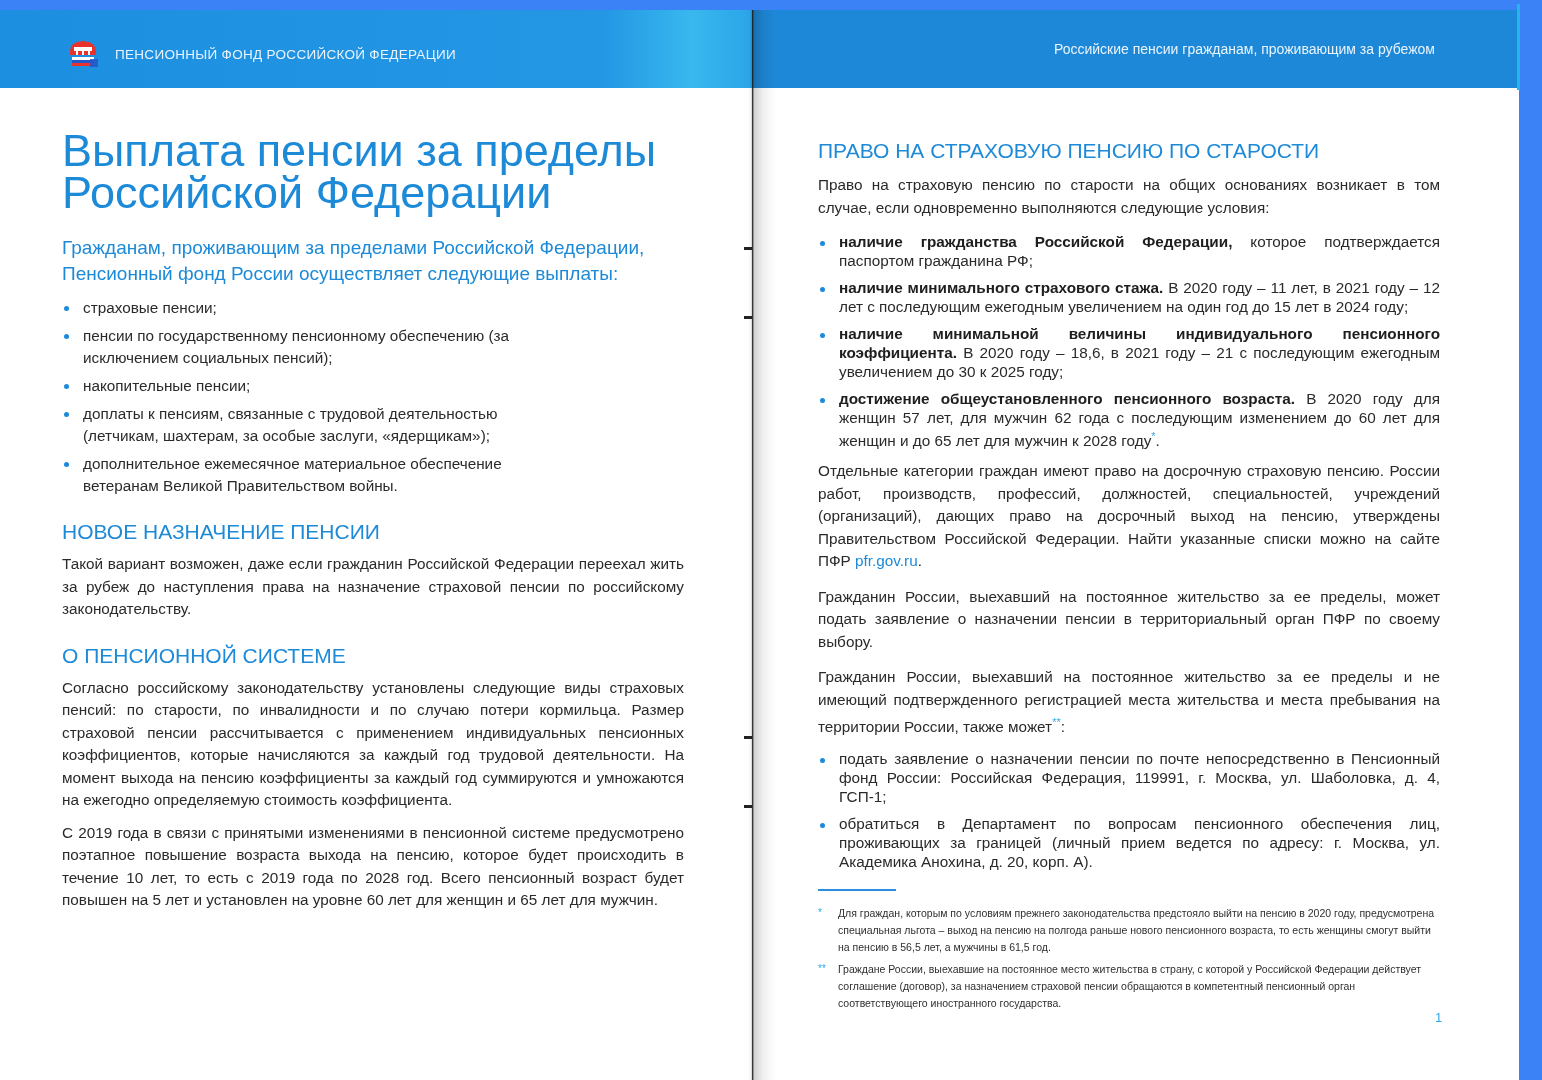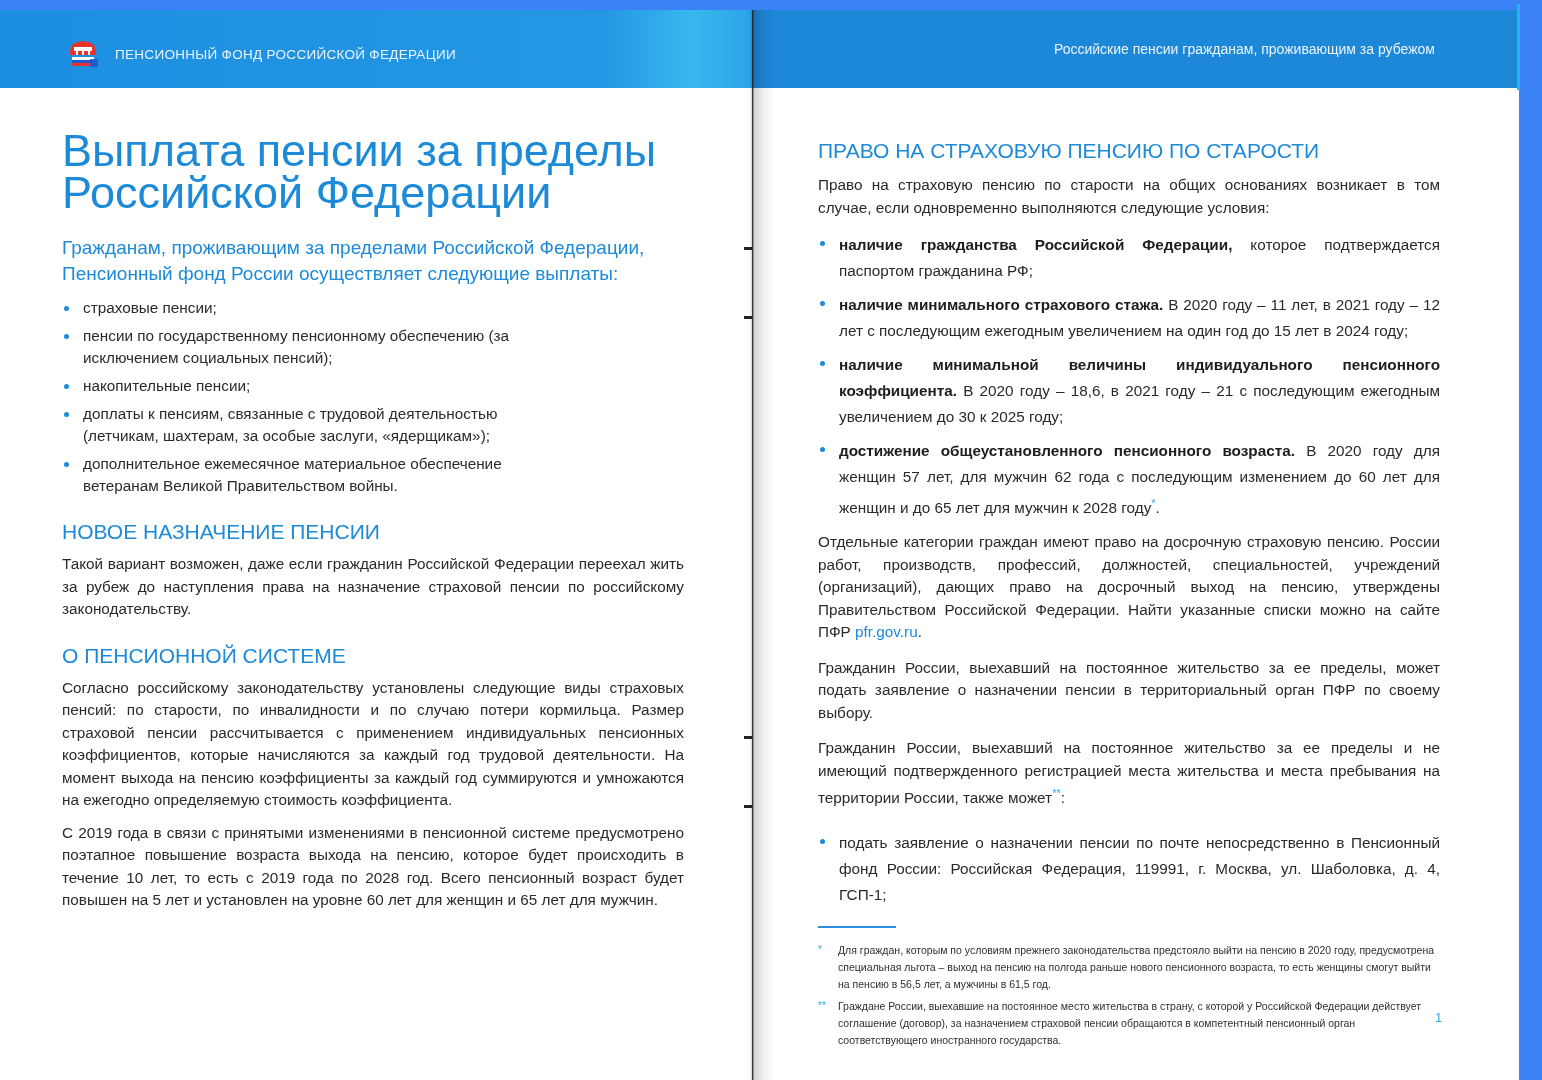--- a/index.html
+++ b/index.html
@@ -68,21 +68,21 @@
     h2.section {
       color: #1d8ad8; font-weight: normal; font-size: 21px; line-height: 26px;
       text-transform: uppercase; margin: 22px 0 8px 0;
     }
     p.body {
       font-size: 15.3px; line-height: 22.5px; text-align: justify; color: #2a2a2a;
       margin-bottom: 10px;
     }
     .col-right h2.section { margin-top: 10px; margin-bottom: 10px; font-size: 21px; }
     .col-right p.body { margin-bottom: 13px; }
-    .col-right ul.bullets li { text-align: justify; margin-bottom: 8px; line-height: 26px; }
+    .col-right ul.bullets li { text-align: justify; margin-bottom: 8px; line-height: 19px; }
     .col-right ul.bullets { margin-bottom: 10px; }
     b.bold { font-weight: bold; color: #1e1e1e; }
     .link { color: #1d8ad8; }
     .fnmark { color: #35a9ea; font-size: 11px; vertical-align: super; }
     .fn-rule {
       width: 78px; height: 2px; background: #2c8ee0; margin: 18px 0 14px 0;
     }
     .footnote {
       position: relative; padding-left: 20px; font-size: 10.5px; line-height: 17px;
       color: #2f2f2f; margin-bottom: 5px;
@@ -151,24 +151,25 @@
         <li><b class="bold">наличие гражданства Российской Федерации,</b><span> которое подтверждается паспортом гражданина РФ;</span></li>
         <li><b class="bold">наличие минимального страхового стажа.</b><span> В 2020 году – 11 лет, в 2021 году – 12 лет с последующим ежегодным увеличением на один год до 15 лет в 2024 году;</span></li>
         <li><b class="bold">наличие минимальной величины индивидуального пенсионного коэффициента.</b><span> В 2020 году – 18,6, в 2021 году – 21 с последующим ежегодным увеличением до 30 к 2025 году;</span></li>
         <li><b class="bold">достижение общеустановленного пенсионного возраста.</b><span> В 2020 году для женщин 57 лет, для мужчин 62 года с последующим изменением до 60 лет для женщин и до 65 лет для мужчин к 2028 году</span><span class="fnmark">*</span><span>.</span></li>
       </ul>
 
       <p class="body"><span>Отдельные категории граждан имеют право на досрочную страховую пенсию. России работ, производств, профессий, должностей, специальностей, учреждений (организаций), дающих право на досрочный выход на пенсию, утверждены Правительством Российской Федерации. Найти указанные списки можно на сайте ПФР </span><span class="link">pfr.gov.ru</span><span>.</span></p>
 
       <p class="body">Гражданин России, выехавший на постоянное жительство за ее пределы, может подать заявление о назначении пенсии в территориальный орган ПФР по своему выбору.</p>
 
-      <p class="body" style="margin-bottom:20px"><span>Гражданин России, выехавший на постоянное жительство за ее пределы и не имеющий подтвержденного регистрацией места жительства и места пребывания на территории России, также может</span><span class="fnmark">**</span><span>:</span></p>
+      <p class="body" style="margin-bottom:10px"><span>Гражданин России, выехавший на постоянное жительство за ее пределы и не имеющий подтвержденного регистрацией места жительства и места пребывания на территории России, также может</span><span class="fnmark">**</span><span>:</span></p>
 
       <ul class="bullets">
         <li>подать заявление о назначении пенсии по почте непосредственно в Пенсионный фонд России: Российская Федерация, 119991, г. Москва, ул. Шаболовка, д. 4, ГСП-1;</li>
+        <li>обратиться в Департамент по вопросам пенсионного обеспечения лиц, проживающих за границей (личный прием ведется по адресу: г. Москва, ул. Академика Анохина, д. 20, корп. А).</li>
       </ul>
 
       <div class="fn-rule"></div>
       <div class="footnote">
         <span class="mark">*</span>
         <span>Для граждан, которым по условиям прежнего законодательства предстояло выйти на пенсию в 2020 году, предусмотрена специальная льгота – выход на пенсию на полгода раньше нового пенсионного возраста, то есть женщины смогут выйти на пенсию в 56,5 лет, а мужчины в 61,5 год.</span>
       </div>
       <div class="footnote">
         <span class="mark">**</span>
         <span>Граждане России, выехавшие на постоянное место жительства в страну, с которой у Российской Федерации действует соглашение (договор), за назначением страховой пенсии обращаются в компетентный пенсионный орган соответствующего иностранного государства.</span>

